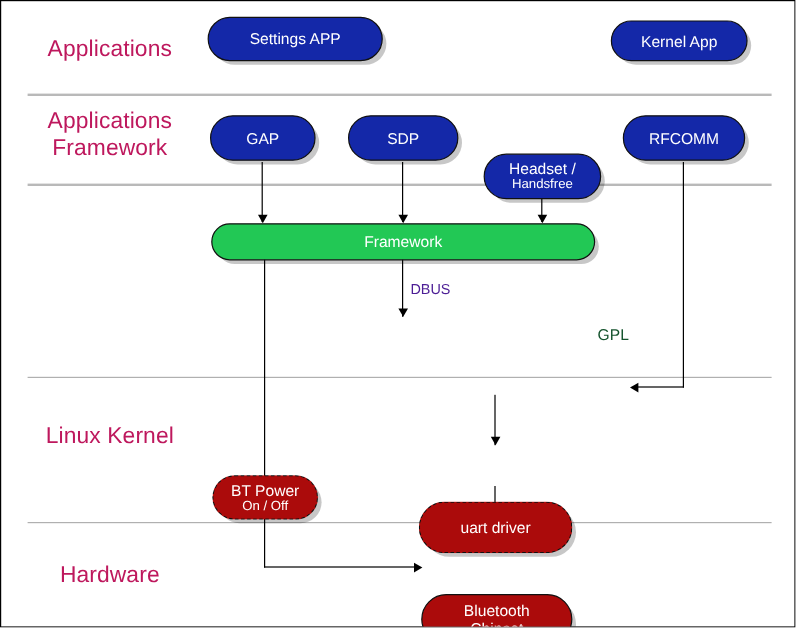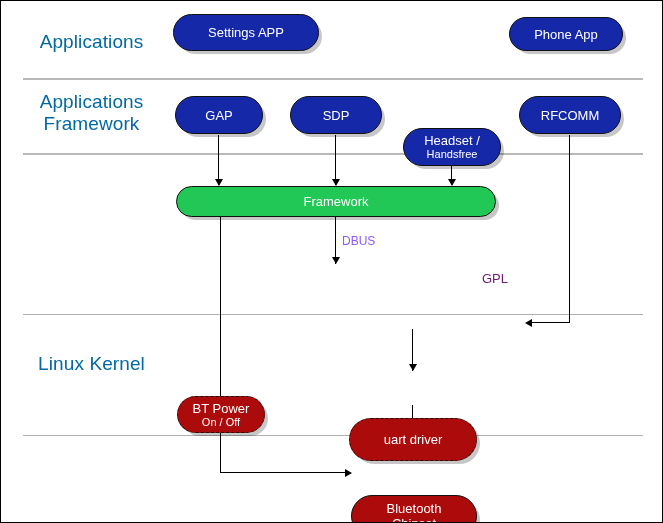--- a/index.html
+++ b/index.html
@@ -19,21 +19,21 @@
   .sep{
     position:absolute;
     height:2px;
     background:#b9b9b9;
   }
   .sep.thin{height:1px;background:#b0b0b0;}
 
   
   .layer-label{
     position:absolute;
-    color:#0369a1;
+    color:#be185d;
     font-size:19px;
     line-height:22px;
     text-align:center;
     white-space:pre-line;
     font-weight:400;
     letter-spacing:.1px;
   }
 
   
   .line{
@@ -83,51 +83,53 @@
   }
   .node.blue{background:#1428a8;}
   .node.green{background:#22c855;}
   .node.red{background:#ab0b0b;margin-top:44px;}
   .node.dashed{border:1px dashed #111111;}
 
   .node .sub{font-size:11px;line-height:13px;}
 
   .edge-tag{
     position:absolute;
-    color:#8b5cf6;
+    color:#4c1d95;
     font-size:12px;
     line-height:14px;
     z-index:6;
   }
   .node-badge{
     position:absolute;
-    color:#701a75;
+    color:#14532d;
     font-size:13px;
     line-height:15px;
     z-index:7;
+    margin-left:16px;
   }
 </style>
 </head>
 <body>
 
 <div id="stage">
 
   <div class="sep" style="left:22px;top:77px;width:620px;"></div>
   <div class="sep" style="left:22px;top:152px;width:620px;"></div>
   <div class="sep thin" style="left:22px;top:313px;width:620px;"></div>
   <div class="sep thin" style="left:22px;top:434px;width:620px;"></div>
 
   <div class="layer-label" style="left:8px;top:30px;width:165px;">Applications</div>
 
   <div class="layer-label" style="left:8px;top:90px;width:165px;">Applications
 Framework</div>
 
 
   <div class="layer-label" style="left:8px;top:352px;width:165px;text-align:center;">Linux Kernel</div>
 
+  <div class="layer-label" style="left:8px;top:468px;width:165px;">Hardware</div>
 
   <div class="line vline" style="left:217px;top:134px;height:50px;"></div>
   <div class="arrow-down" style="left:214px;top:178px;"></div>
 
   <div class="line vline" style="left:334px;top:134px;height:50px;"></div>
   <div class="arrow-down" style="left:331px;top:178px;"></div>
 
   <div class="line vline" style="left:450px;top:134px;height:50px;"></div>
   <div class="arrow-down" style="left:447px;top:178px;"></div>
 
@@ -147,21 +149,21 @@
 
   <div class="line vline" style="left:219px;top:215px;height:257px;"></div>
   <div class="line hline" style="left:219px;top:471px;width:126px;"></div>
   <div class="arrow-right" style="left:344px;top:468px;"></div>
 
   <div class="node blue" style="left:172px;top:13px;width:146px;height:37px;">
     <span>Settings APP</span>
   </div>
 
   <div class="node blue" style="left:508px;top:16px;width:114px;height:34px;">
-    <span>Phone App</span>
+    <span>Kernel App</span>
   </div>
 
   <div class="node blue" style="left:174px;top:95px;width:88px;height:38px;">
     <span>GAP</span>
   </div>
 
   <div class="node blue" style="left:289px;top:95px;width:92px;height:38px;">
     <span>SDP</span>
   </div>
 

